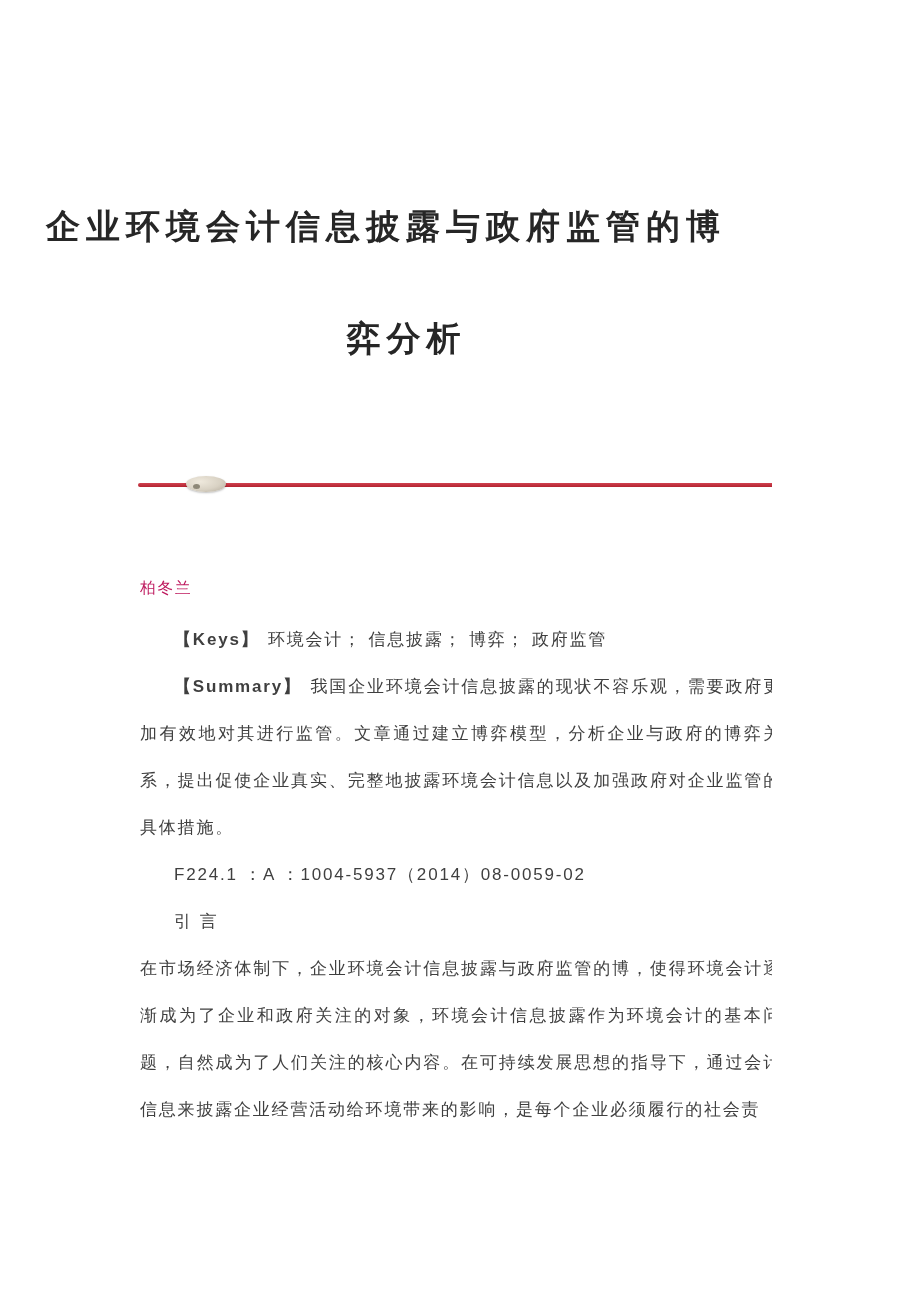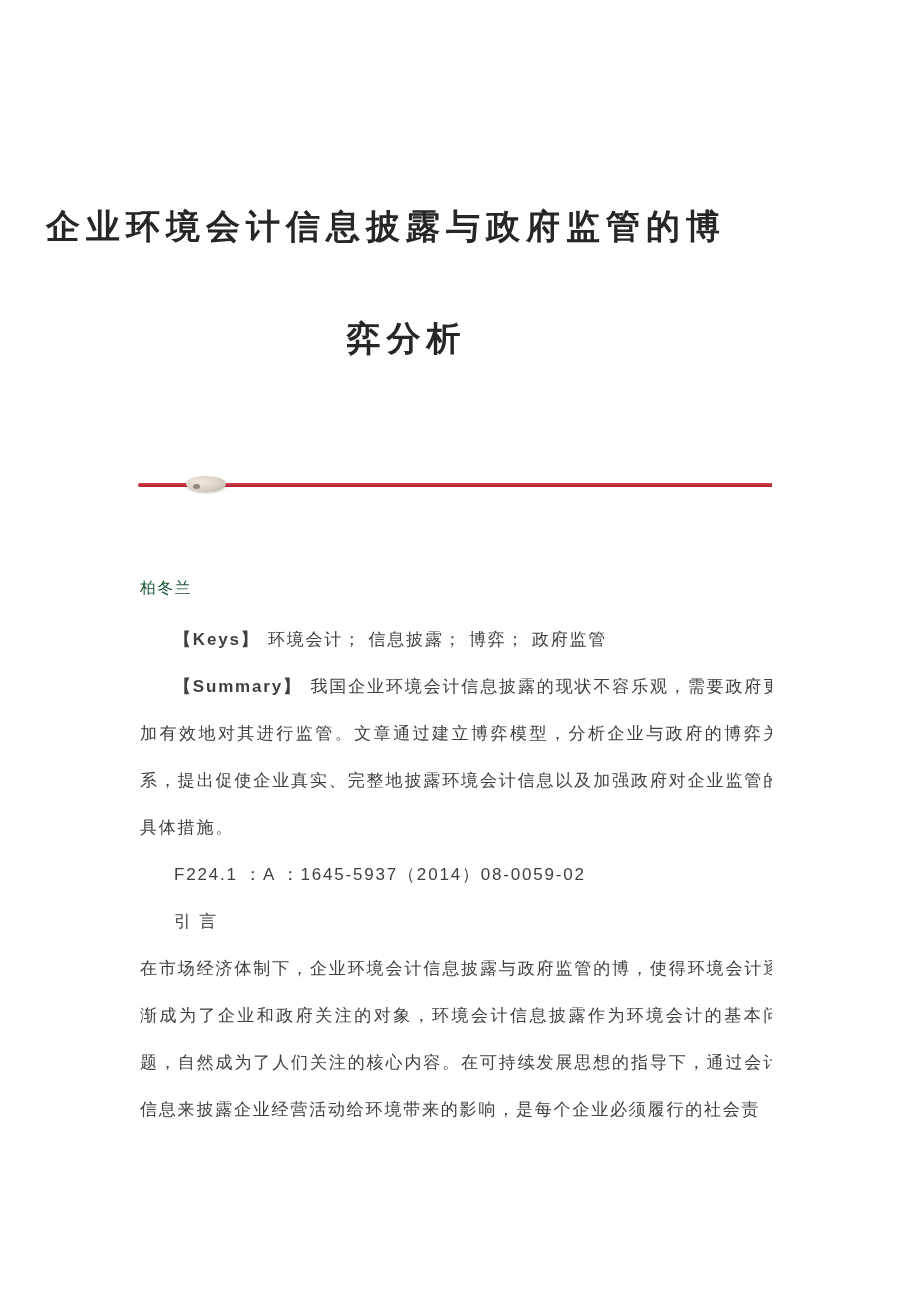--- a/index.html
+++ b/index.html
@@ -63,21 +63,21 @@
     background: #8e8878;
   }
 
   
   .author {
     position: absolute;
     top: 578px;
     left: 140px;
     font-size: 15.5px;
     letter-spacing: 2px;
-    color: #14532d;
+    color: #be185d;
   }
 
   
   .body-flow {
     position: absolute;
     top: 616px;
     left: 140px;
     width: 642px;
     font-size: 17px;
     line-height: 47px;
@@ -94,21 +94,20 @@
   }
   .label {
     font-weight: 600;
   }
   .label-gap {
     display: inline-block;
     width: 0.5em;
   }
   .section-heading {
     letter-spacing: 2px;
-    font-family: Liberation Serif, serif;
   }
 </style>
 </head>
 <body>
 
 <div class="page">
 
   <div class="title-line title-line-1">企业环境会计信息披露与政府监管的博</div>
 
   <div class="title-line title-line-2">弈分析</div>
@@ -117,21 +116,21 @@
   <div class="divider-ornament"></div>
 
   <div class="author">柏冬兰</div>
 
   <div class="body-flow">
 
     <p class="para-indent"><span class="label">【Keys】</span><span class="label-gap"></span><span>环境会计； 信息披露； 博弈； 政府监管</span></p>
 
     <p class="para-indent"><span class="label">【Summary】</span><span class="label-gap"></span><span>我国企业环境会计信息披露的现状不容乐观，需要政府更加有效地对其进行监管。文章通过建立博弈模型，分析企业与政府的博弈关系，提出促使企业真实、完整地披露环境会计信息以及加强政府对企业监管的具体措施。</span></p>
 
-    <p class="para-indent">F224.1 ：A ：1645-5937（2014）08-0059-02</p>
+    <p class="para-indent">F224.1 ：A ：1004-5937（2014）08-0059-02</p>
 
     <p class="para-indent section-heading">引 言</p>
 
     <p>在市场经济体制下，企业环境会计信息披露与政府监管的博，使得环境会计逐渐成为了企业和政府关注的对象，环境会计信息披露作为环境会计的基本问题，自然成为了人们关注的核心内容。在可持续发展思想的指导下，通过会计信息来披露企业经营活动给环境带来的影响，是每个企业必须履行的社会责</p>
 
   </div>
 
 </div>
 
 </body></html>

